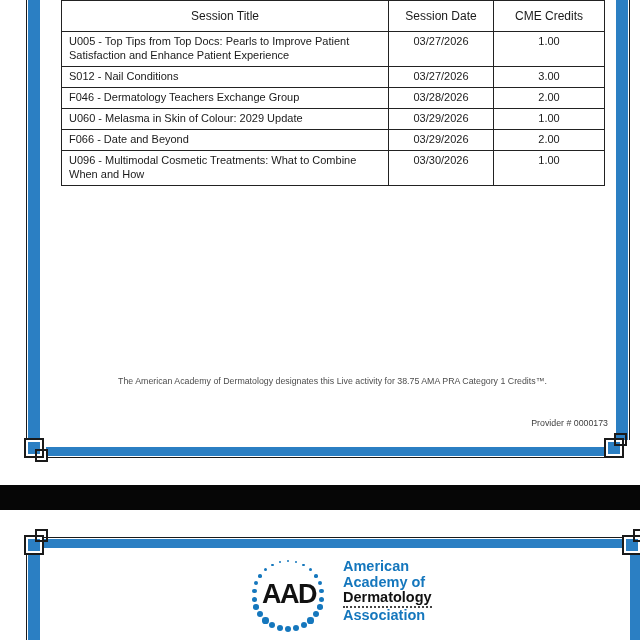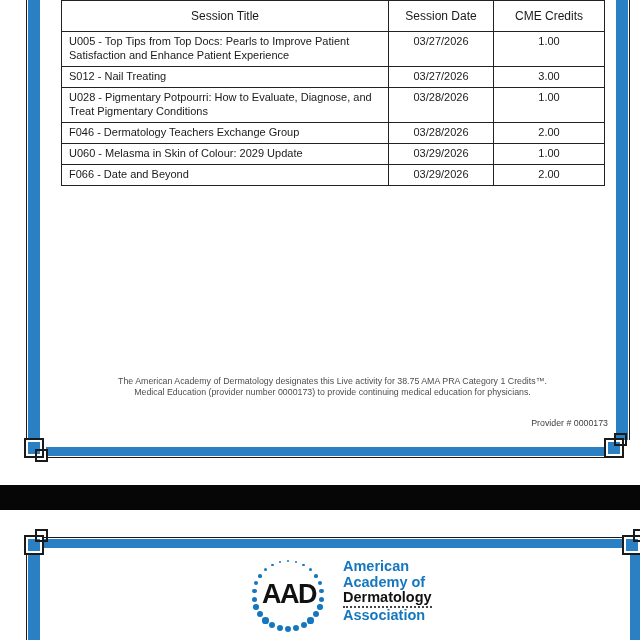--- a/index.html
+++ b/index.html
@@ -107,50 +107,49 @@
         <th>CME Credits</th>
       </tr>
     </thead>
     <tbody id="session-rows">
         <tr>
           <td>U005 - Top Tips from Top Docs: Pearls to Improve Patient Satisfaction and Enhance Patient Experience</td>
           <td class="center">03/27/2026</td>
           <td class="center">1.00</td>
         </tr>
         <tr>
-          <td>S012 - Nail Treating</td>
+          <td>S012 - Nail Conditions</td>
           <td class="center">03/27/2026</td>
           <td class="center">3.00</td>
-        </tr>
-        <tr>
-          <td>U028 - Pigmentary Potpourri: How to Evaluate, Diagnose, and Treat Pigmentary Conditions</td>
-          <td class="center">03/28/2026</td>
-          <td class="center">1.00</td>
         </tr>
         <tr>
           <td>F046 - Dermatology Teachers Exchange Group</td>
           <td class="center">03/28/2026</td>
           <td class="center">2.00</td>
         </tr>
         <tr>
           <td>U060 - Melasma in Skin of Colour: 2029 Update</td>
           <td class="center">03/29/2026</td>
           <td class="center">1.00</td>
         </tr>
         <tr>
           <td>F066 - Date and Beyond</td>
           <td class="center">03/29/2026</td>
           <td class="center">2.00</td>
         </tr>
+        <tr>
+          <td>U096 - Multimodal Cosmetic Treatments: What to Combine When and How</td>
+          <td class="center">03/30/2026</td>
+          <td class="center">1.00</td>
+        </tr>
       </tbody>
   </table>
 
   <div id="accreditation">
     <div>The American Academy of Dermatology designates this Live activity for 38.75 AMA PRA Category 1 Credits™.</div>
-    <div>Medical Education (provider number 0000173) to provide continuing medical education for physicians.</div>
   </div>
 
   <div id="provider">Provider # 0000173</div>
 </div>
 
 <div id="page-separator" style="background: rgb(6, 6, 6);"></div>
 
 <div>
 
   <div class="hairline h-black-t2"></div>

